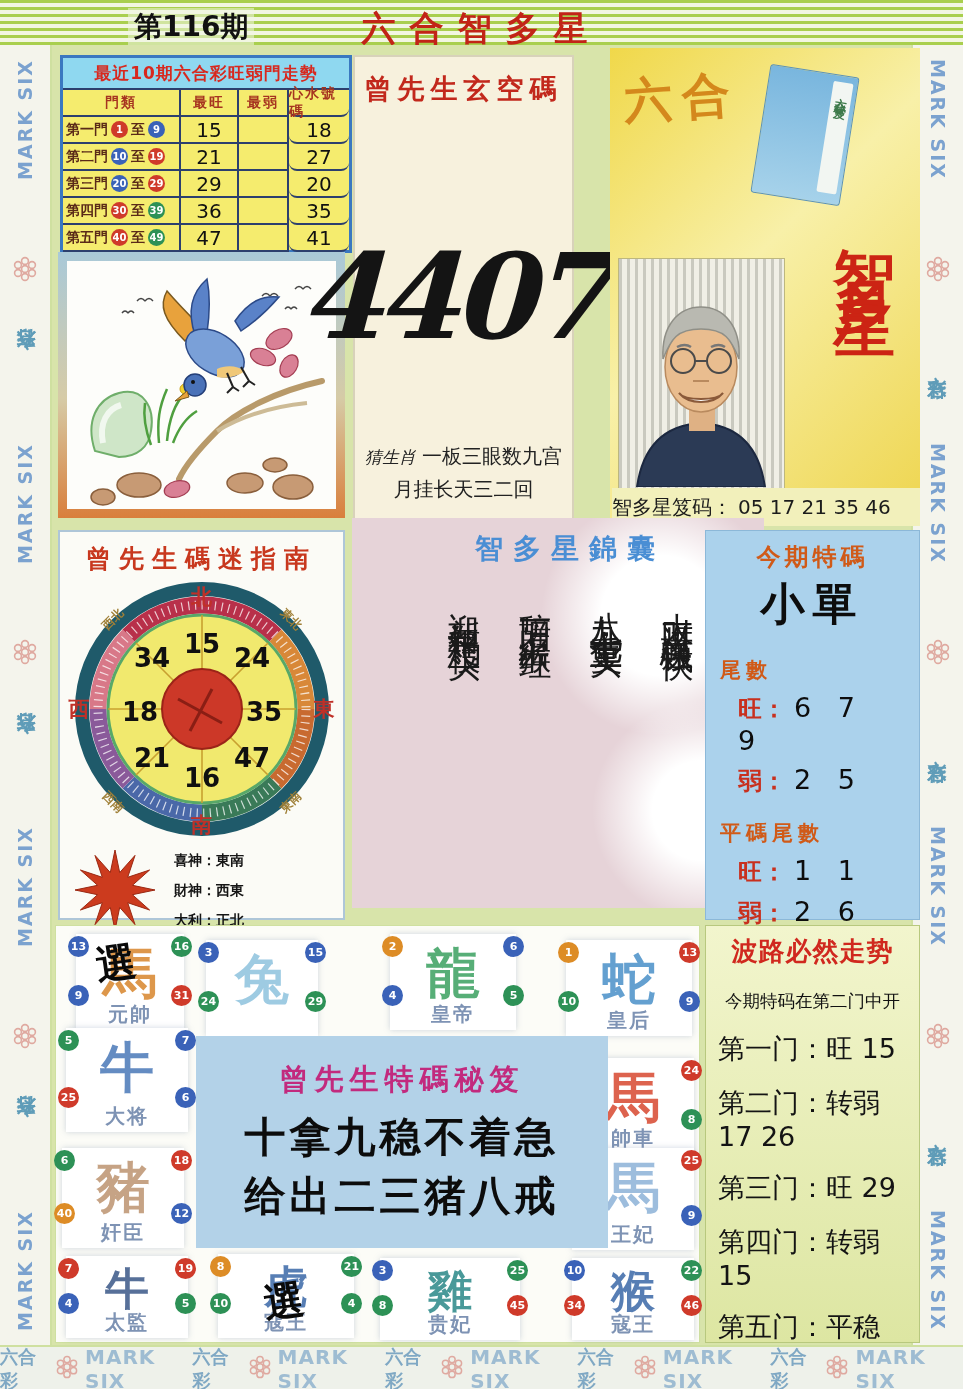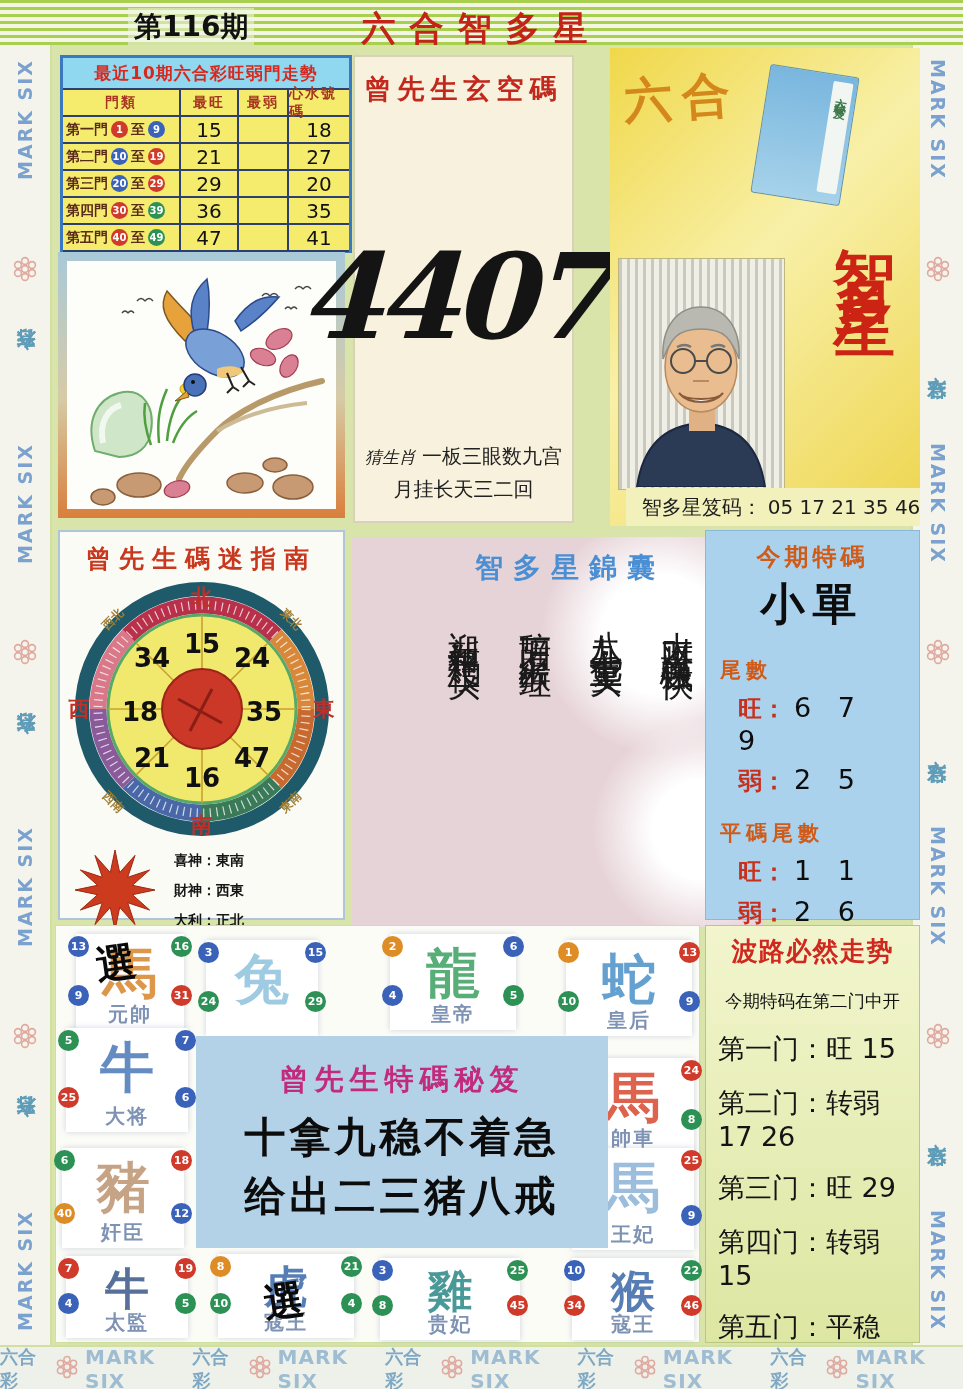--- a/index.html
+++ b/index.html
@@ -38,21 +38,21 @@
   .content{position:absolute;left:52px;top:45px;width:859px;height:1300px;background:#d8e4aa;}
   .panel{position:absolute;box-sizing:border-box;}
 
   
   .tt{left:8px;top:10px;width:292px;height:198px;border:3px solid #3a78c0;background:#f5ec6e;}
   .tt-title{height:30px;background:#8fd8f0;color:#d8281e;font-weight:bold;font-size:17px;
     text-align:center;line-height:30px;letter-spacing:1px;border-bottom:2px solid #2c3f6e;}
   .tt-grid{display:grid;grid-template-columns:118px 58px 50px 60px;}
   .tt-cell{border-right:2px solid #2c3f6e;border-bottom:2px solid #2c3f6e;
     display:flex;align-items:center;justify-content:center;height:25px;font-size:15px;}
-  .tt-cell:nth-child(4n){border-right:none;}
+  .tt-cell:nth-child(4n){border-right:none;border-radius:8px;}
   .tt-head{color:#a63420;font-weight:bold;font-size:14px;letter-spacing:2px;}
   .tt-gate{justify-content:flex-start;padding-left:3px;gap:3px;color:#5a2a18;font-weight:bold;font-size:14px;letter-spacing:0;}
   .tt-num{font-size:20px;color:#111;}
   .tball{display:inline-block;width:17px;height:17px;border-radius:50%;color:#fff;
     font-size:10px;font-weight:bold;text-align:center;line-height:17px;}
   .red{background:#cf3a2a;} .blue{background:#3a62b8;} .green{background:#2d9156;} .orange{background:#dd8c26;}
 
   
   .painting{left:6px;top:207px;width:287px;height:266px;
     background:linear-gradient(180deg,#a9c9d8 0%,#d6cba6 55%,#d97f3c 100%);padding:9px;}
@@ -76,43 +76,43 @@
     font-family:"DejaVu Serif",serif;letter-spacing:10px;transform:rotate(-4deg);}
   .cover-zdx{position:absolute;right:12px;top:150px;color:#cc2414;font-size:62px;font-weight:900;
     font-family:"DejaVu Serif",serif;writing-mode:vertical-rl;letter-spacing:26px;line-height:88px;}
   .book{position:absolute;left:150px;top:22px;width:88px;height:128px;transform:rotate(9deg);
     background:linear-gradient(180deg,#79b6de,#a6d2ea);border:1px solid #5a92ba;border-radius:3px;}
   .book-spine{position:absolute;right:4px;top:6px;width:20px;height:112px;background:#f2f6f2;
     border-radius:2px;display:flex;align-items:flex-start;justify-content:center;}
   .book-title{writing-mode:vertical-rl;font-size:12px;color:#3d7a4a;font-weight:bold;margin-top:6px;letter-spacing:3px;}
   .photo{position:absolute;left:8px;top:210px;width:165px;height:230px;
     background:repeating-linear-gradient(90deg,#c9c9bf 0 3px,#f0efe6 3px 8px);border:1px solid #bdb77f;}
-  .code-strip{position:absolute;left:16px;bottom:0;width:100%;height:38px;background:#f2f0bb;
-    display:flex;align-items:center;justify-content:center;font-size:20px;color:#1c1c1c;gap:6px;}
+  .code-strip{position:absolute;left:2px;bottom:0;width:100%;height:38px;background:#f2f0bb;
+    display:flex;align-items:center;font-size:20px;color:#1c1c1c;gap:6px;}
 
   
   .compass{left:6px;top:485px;width:287px;height:390px;background:#fbfbf6;border:2px solid #aec6d8;}
   .cp-title{margin-top:10px;text-align:center;color:#c8381e;font-size:25px;font-weight:bold;
     letter-spacing:8px;font-family:"DejaVu Serif",serif;}
   .cp-wrap{position:relative;width:270px;height:264px;margin:2px auto 0;}
   .dir{position:absolute;color:#c03028;font-weight:bold;font-size:21px;font-family:"DejaVu Serif",serif;}
   .dir.n{left:50%;top:6px;transform:translateX(-50%);}
   .dir.s{left:50%;bottom:2px;transform:translateX(-50%);}
   .dir.w{left:2px;top:50%;transform:translateY(-50%);}
   .dir.e{right:2px;top:50%;transform:translateY(-50%);}
   .dir.diag{font-size:12px;color:#a08038;}
   .dir.nw{left:34px;top:34px;transform:rotate(-45deg);}
   .dir.ne{right:34px;top:34px;transform:rotate(45deg);}
   .dir.se{right:34px;bottom:30px;transform:rotate(-45deg);}
   .dir.sw{left:34px;bottom:30px;transform:rotate(45deg);}
   .cp-bottom{display:flex;align-items:center;margin:4px 10px 0;gap:14px;}
   .shen{font-family:"DejaVu Serif",serif;font-weight:bold;font-size:14px;color:#151515;line-height:30px;}
 
   
-  .jinnang{left:300px;top:492px;width:412px;height:390px;
+  .jinnang{left:300px;top:473px;width:412px;height:390px;
     background:radial-gradient(circle at 75% 25%,#ffffff 0 60px,rgba(255,255,255,0) 120px),
                radial-gradient(circle at 85% 75%,#ffffff 0 50px,rgba(255,255,255,0) 110px),
                #e6d3d8;padding-left:24px;}
   .jn-title{text-align:center;margin-top:12px;color:#4a8ed4;font-size:28px;font-weight:bold;
     letter-spacing:10px;font-family:"DejaVu Serif",serif;}
   .jn-cols{display:flex;flex-direction:row-reverse;justify-content:center;gap:26px;margin-top:18px;height:320px;}
   .jn-col{writing-mode:vertical-rl;font-family:"DejaVu Serif",serif;font-size:33px;color:#1a1a1a;letter-spacing:6px;}
 
   
   .tema{left:653px;top:485px;width:215px;height:390px;background:#abd2ec;border:1px solid #8cb8d8;

